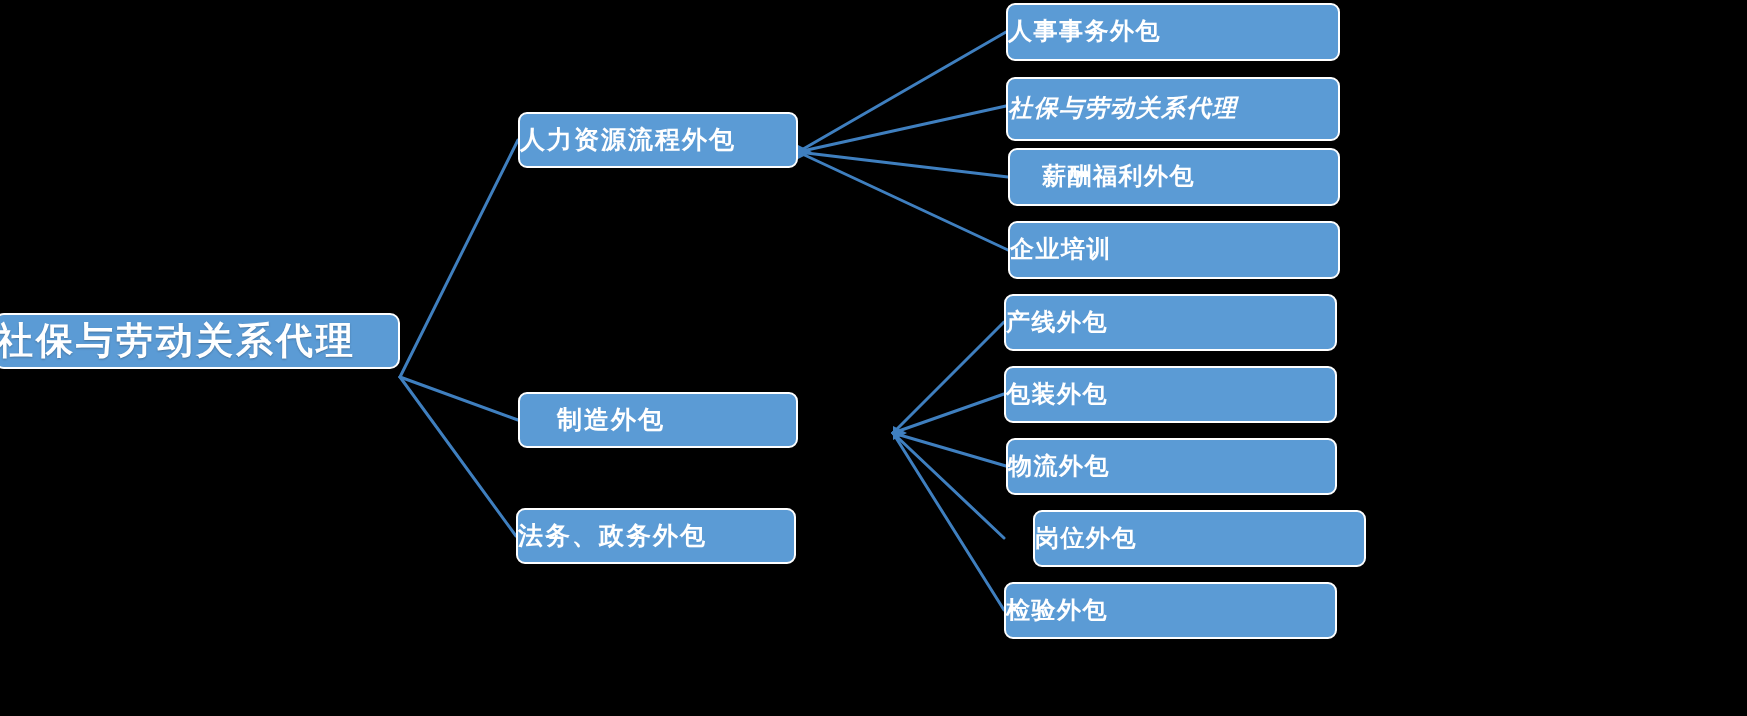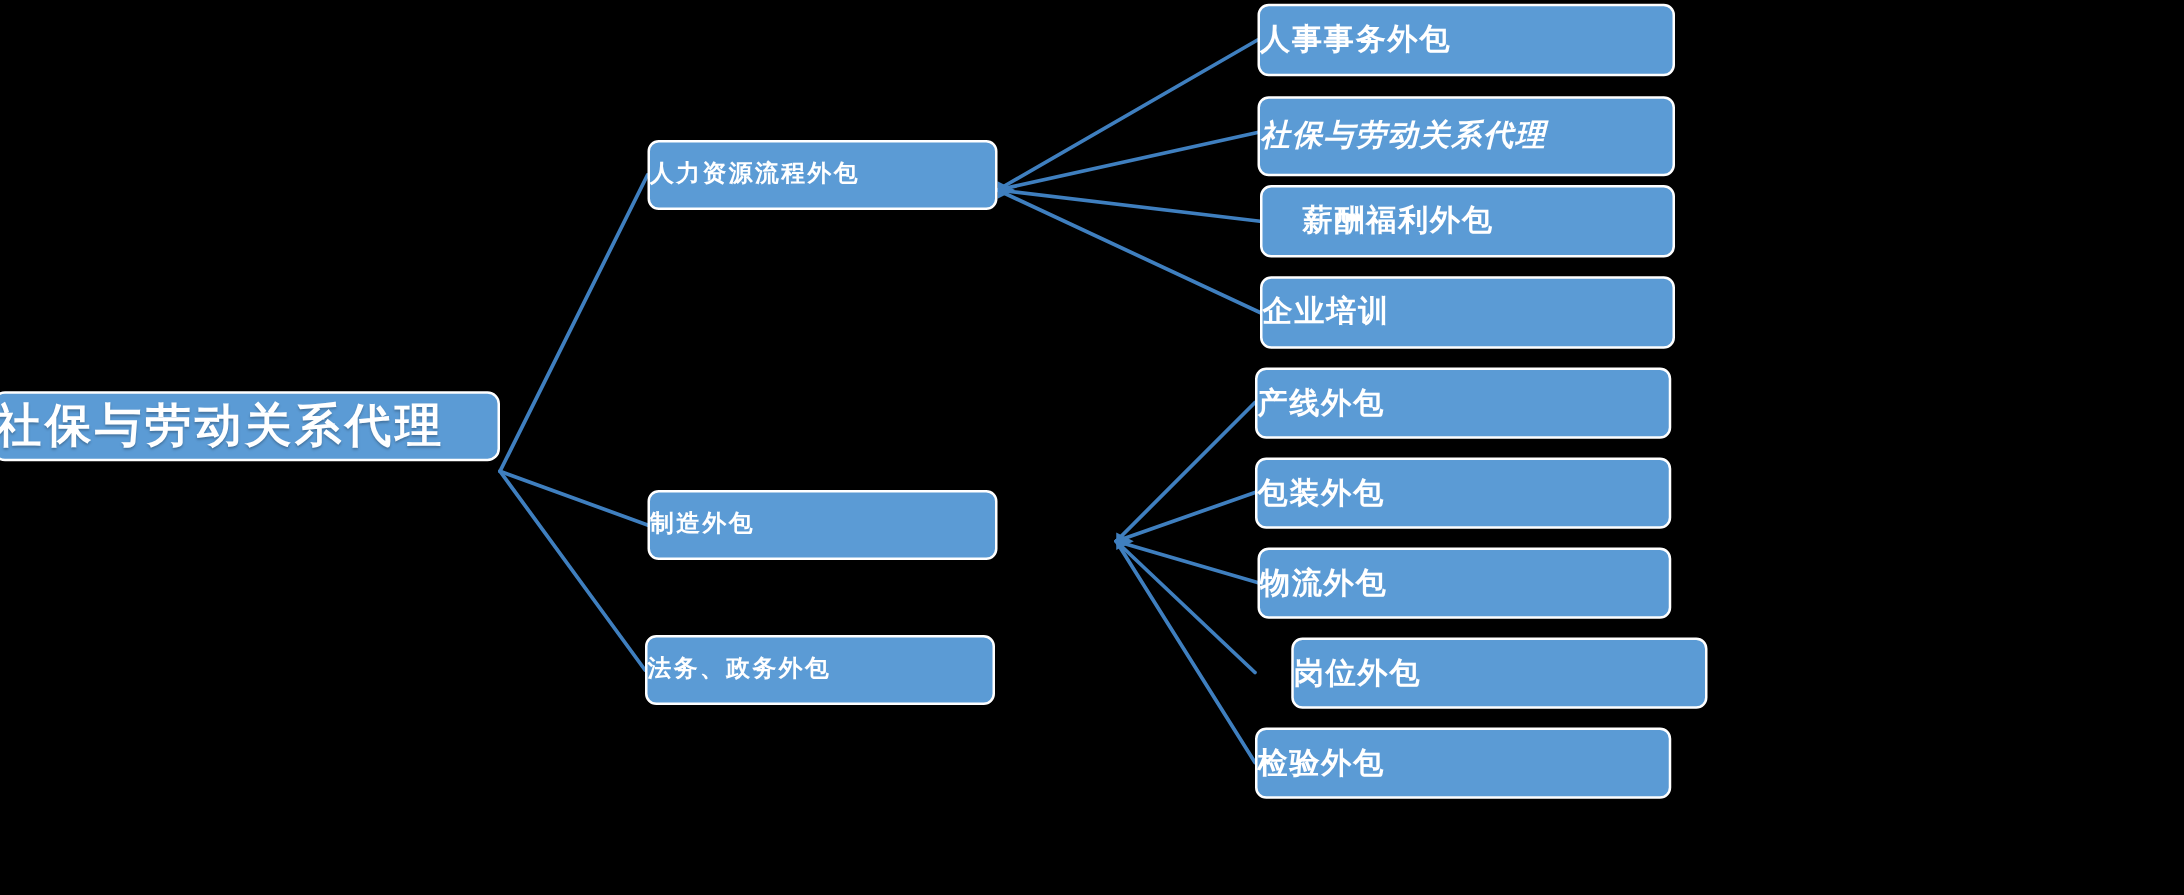--- a/index.html
+++ b/index.html
@@ -23,21 +23,21 @@
     white-space:nowrap;
     letter-spacing:1px;
     font-weight:bold;
   }
   .node.root{
     border-radius:10px;
     font-size:37px;
     letter-spacing:3px;
     text-shadow:0 1px 2px rgba(0,0,0,.25);
   }
-  .node.mid{font-size:19px;letter-spacing:2px;}
+  .node.mid{font-size:25px;letter-spacing:2px;}
   .node.leaf{font-size:24px;letter-spacing:1.5px;}
 </style>
 </head>
 <body>
 
 <div id="stage">
 
   <svg id="edges" viewBox="0 0 1747 716" xmlns="http://www.w3.org/2000/svg">
     <g fill="none" stroke="#3f7fbf" stroke-width="3" stroke-linecap="round">
 
@@ -64,21 +64,21 @@
   </svg>
 
   <div class="node root" style="left:-6px;top:313px;width:406px;height:56px;">
     <span>社保与劳动关系代理</span>
   </div>
 
   <div class="node mid" style="left:518px;top:112px;width:280px;height:56px;">
     <span>人力资源流程外包</span>
   </div>
 
-  <div class="node mid" style="left:518px;top:392px;width:280px;height:56px;">
+  <div class="node mid" style="left:518px;top:392px;width:280px;height:56px;padding-left:37px;">
     <span>制造外包</span>
   </div>
 
   <div class="node mid" style="left:516px;top:508px;width:280px;height:56px;">
     <span>法务、政务外包</span>
   </div>
 
   <div class="node leaf" style="left:1006px;top:3px;width:334px;height:58px;">
     <span>人事事务外包</span>
   </div>

